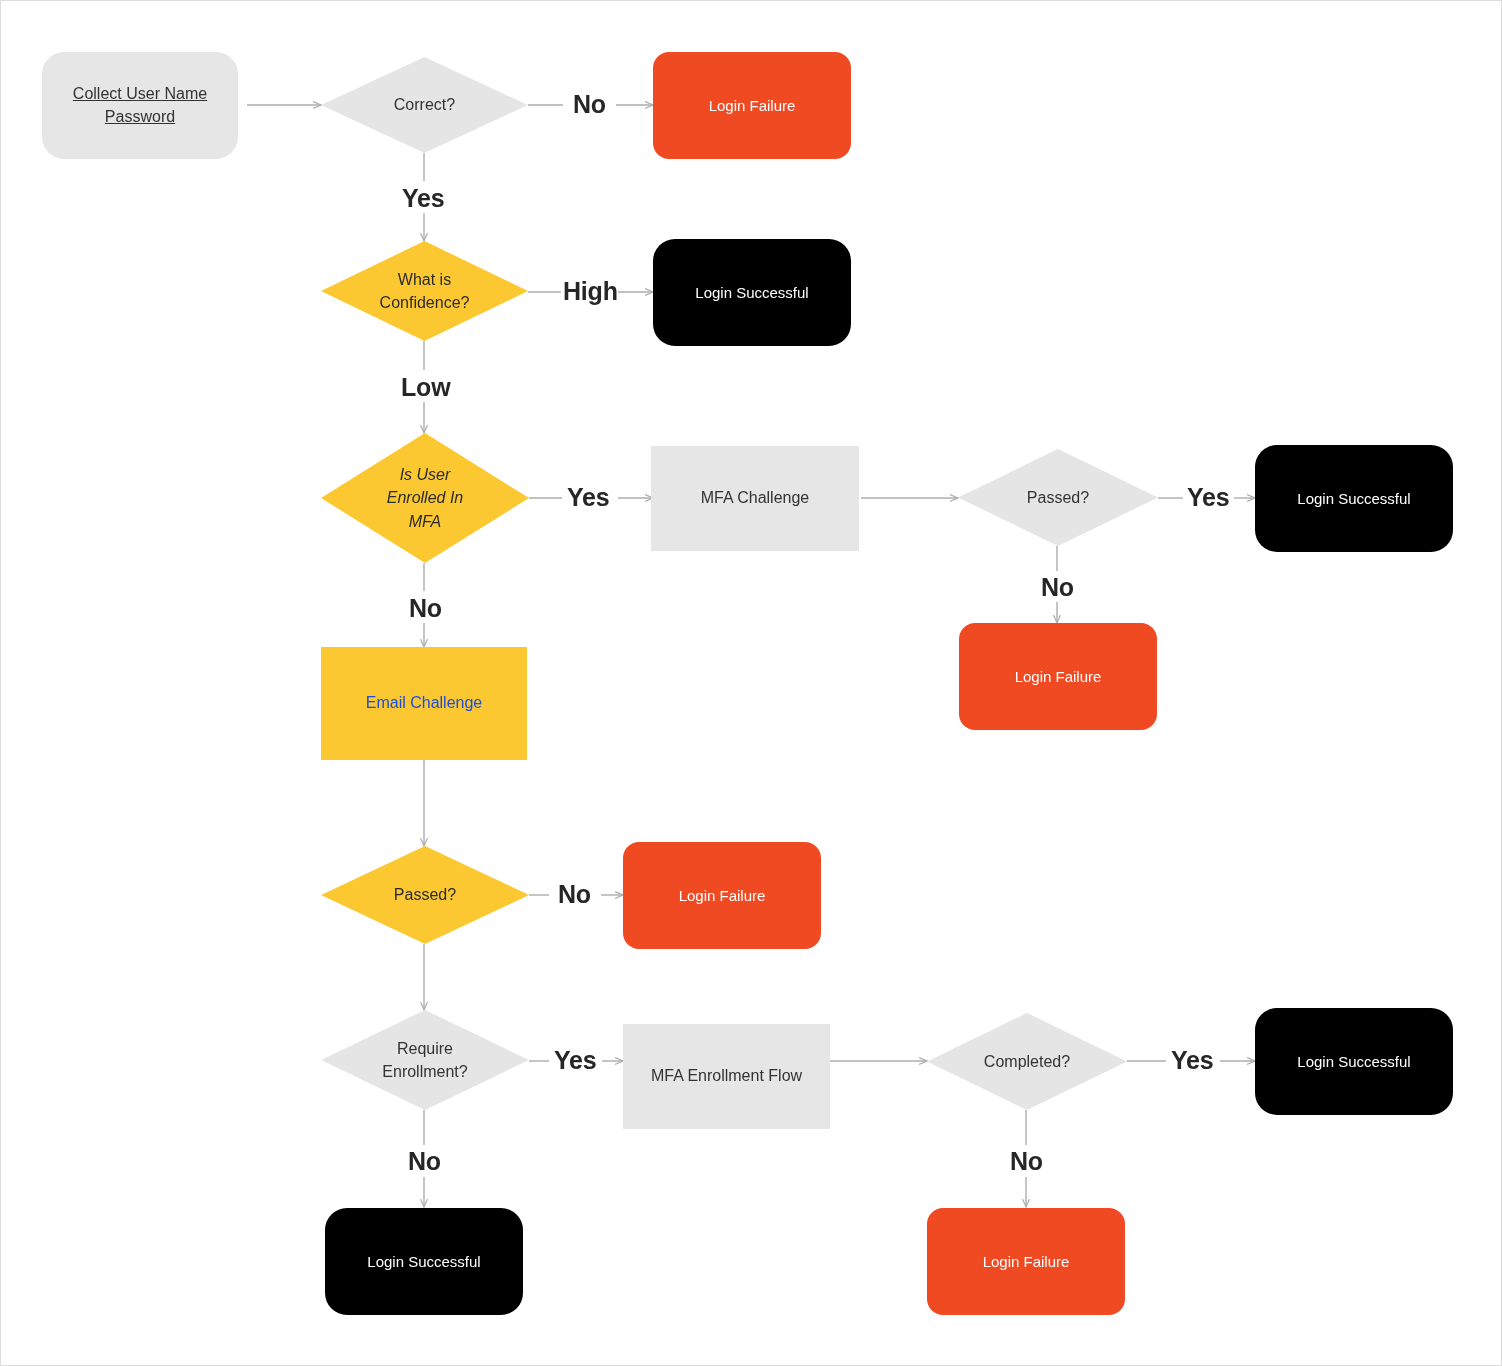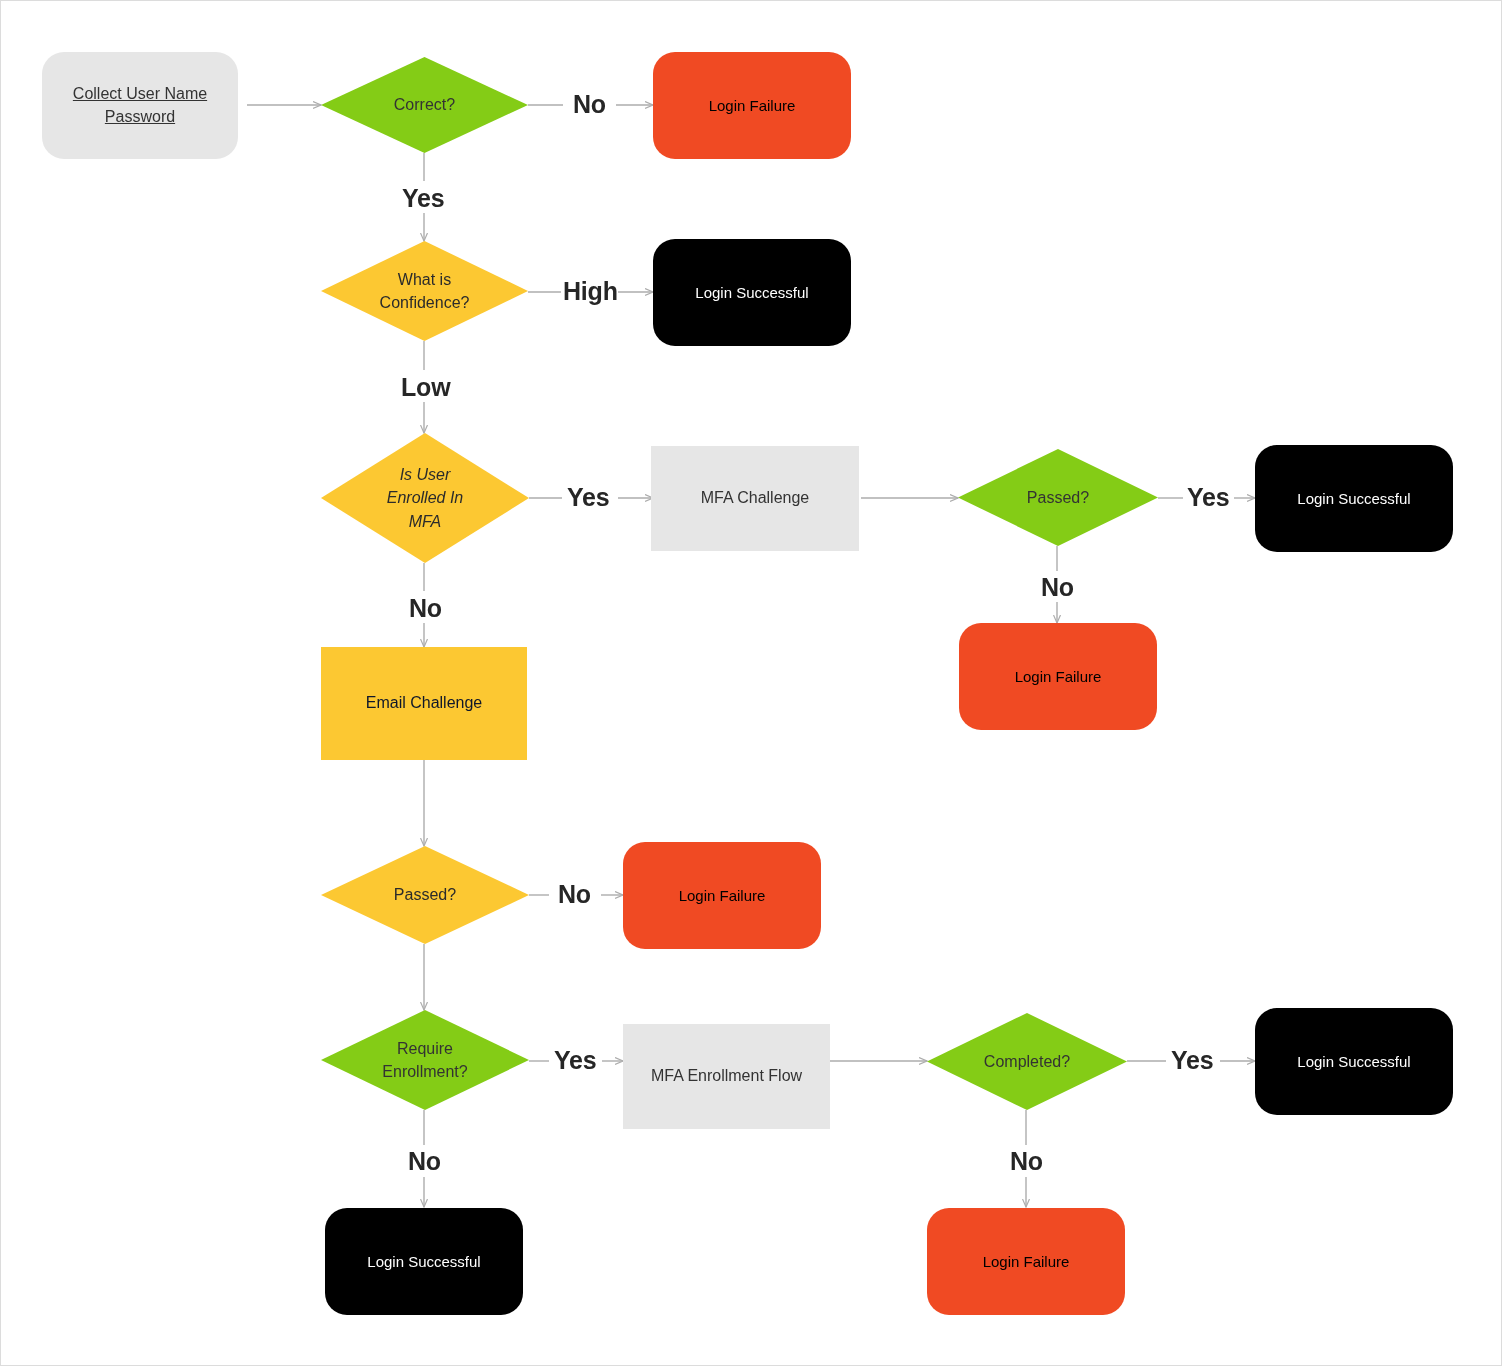--- a/index.html
+++ b/index.html
@@ -33,39 +33,39 @@
     text-align: center;
     line-height: 1.42;
     white-space: pre-line;
   }
 
   
   .box-round { border-radius: 22px; }
   .box-sharp { border-radius: 0px; }
 
   .fill-grey   { background: #e6e6e6; color: #333333; }
-  .fill-red    { background: #F04A23; color: #000000; }
+  .fill-red    { background: #F04A23; color: #ffffff; border-radius: 16px; }
   .fill-green  { background: #000000; color: #ffffff; }
-  .fill-yellow { background: #FCC832; color: #0f172a; }
+  .fill-yellow { background: #FCC832; color: #1d4ed8; }
 
   .t-16 { font-size: 16px; }
   .t-15 { font-size: 15px; }
 
   
   .diamond {
     position: absolute;
     display: flex;
     align-items: center;
     justify-content: center;
     text-align: center;
     line-height: 1.45;
     white-space: pre-line;
     clip-path: polygon(50% 0%, 100% 50%, 50% 100%, 0% 50%);
   }
-  .dia-grey   { background: #84cc16; color: #333333; }
+  .dia-grey   { background: #e5e5e5; color: #333333; }
   .dia-yellow { background: #FCC832; color: #2b2b2b; }
 
   
   .edge-label {
     position: absolute;
     font-size: 25px;
     font-weight: 700;
     color: #262626;
     letter-spacing: -0.2px;
     white-space: nowrap;

